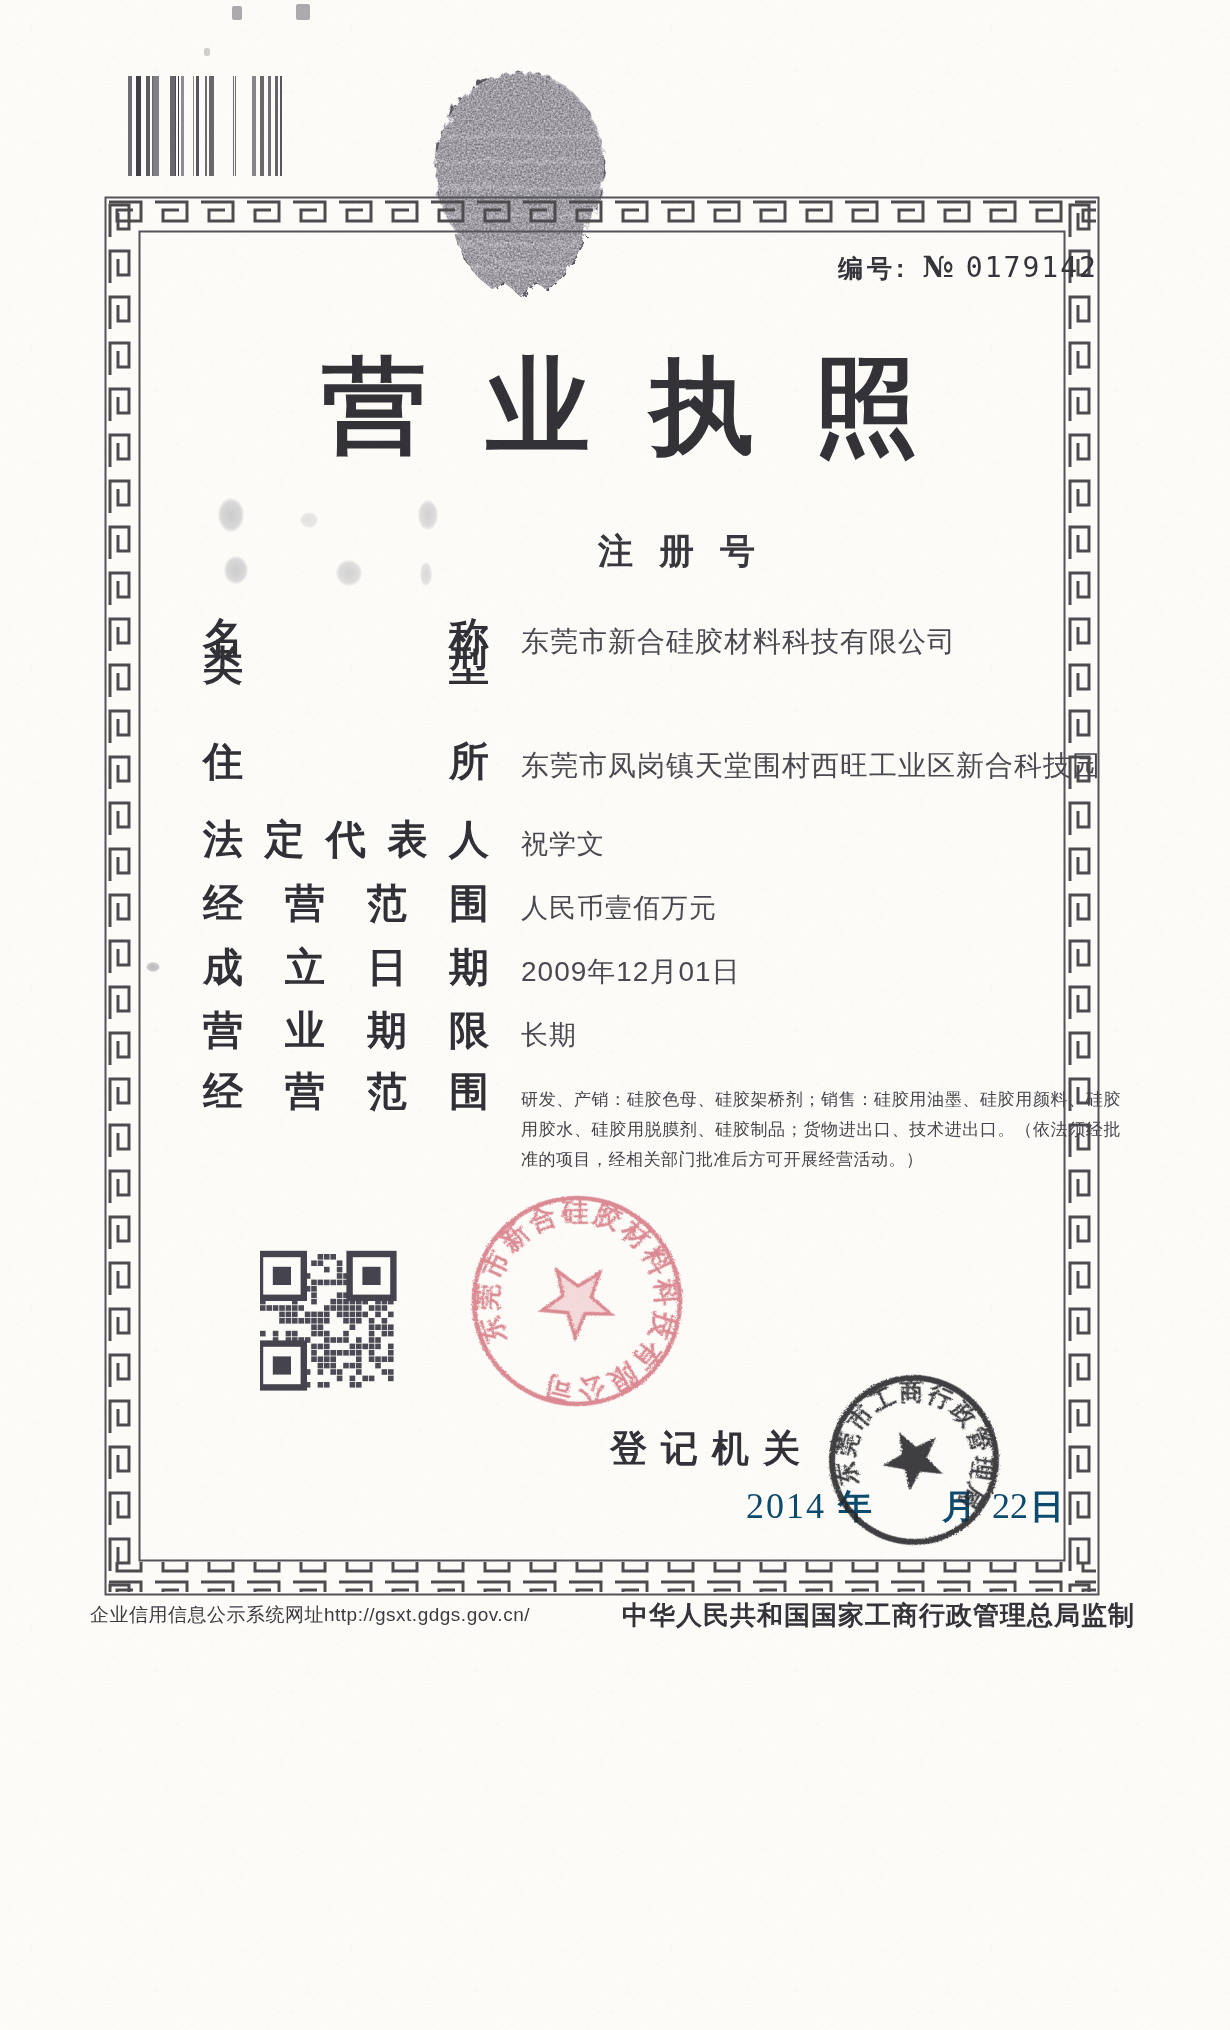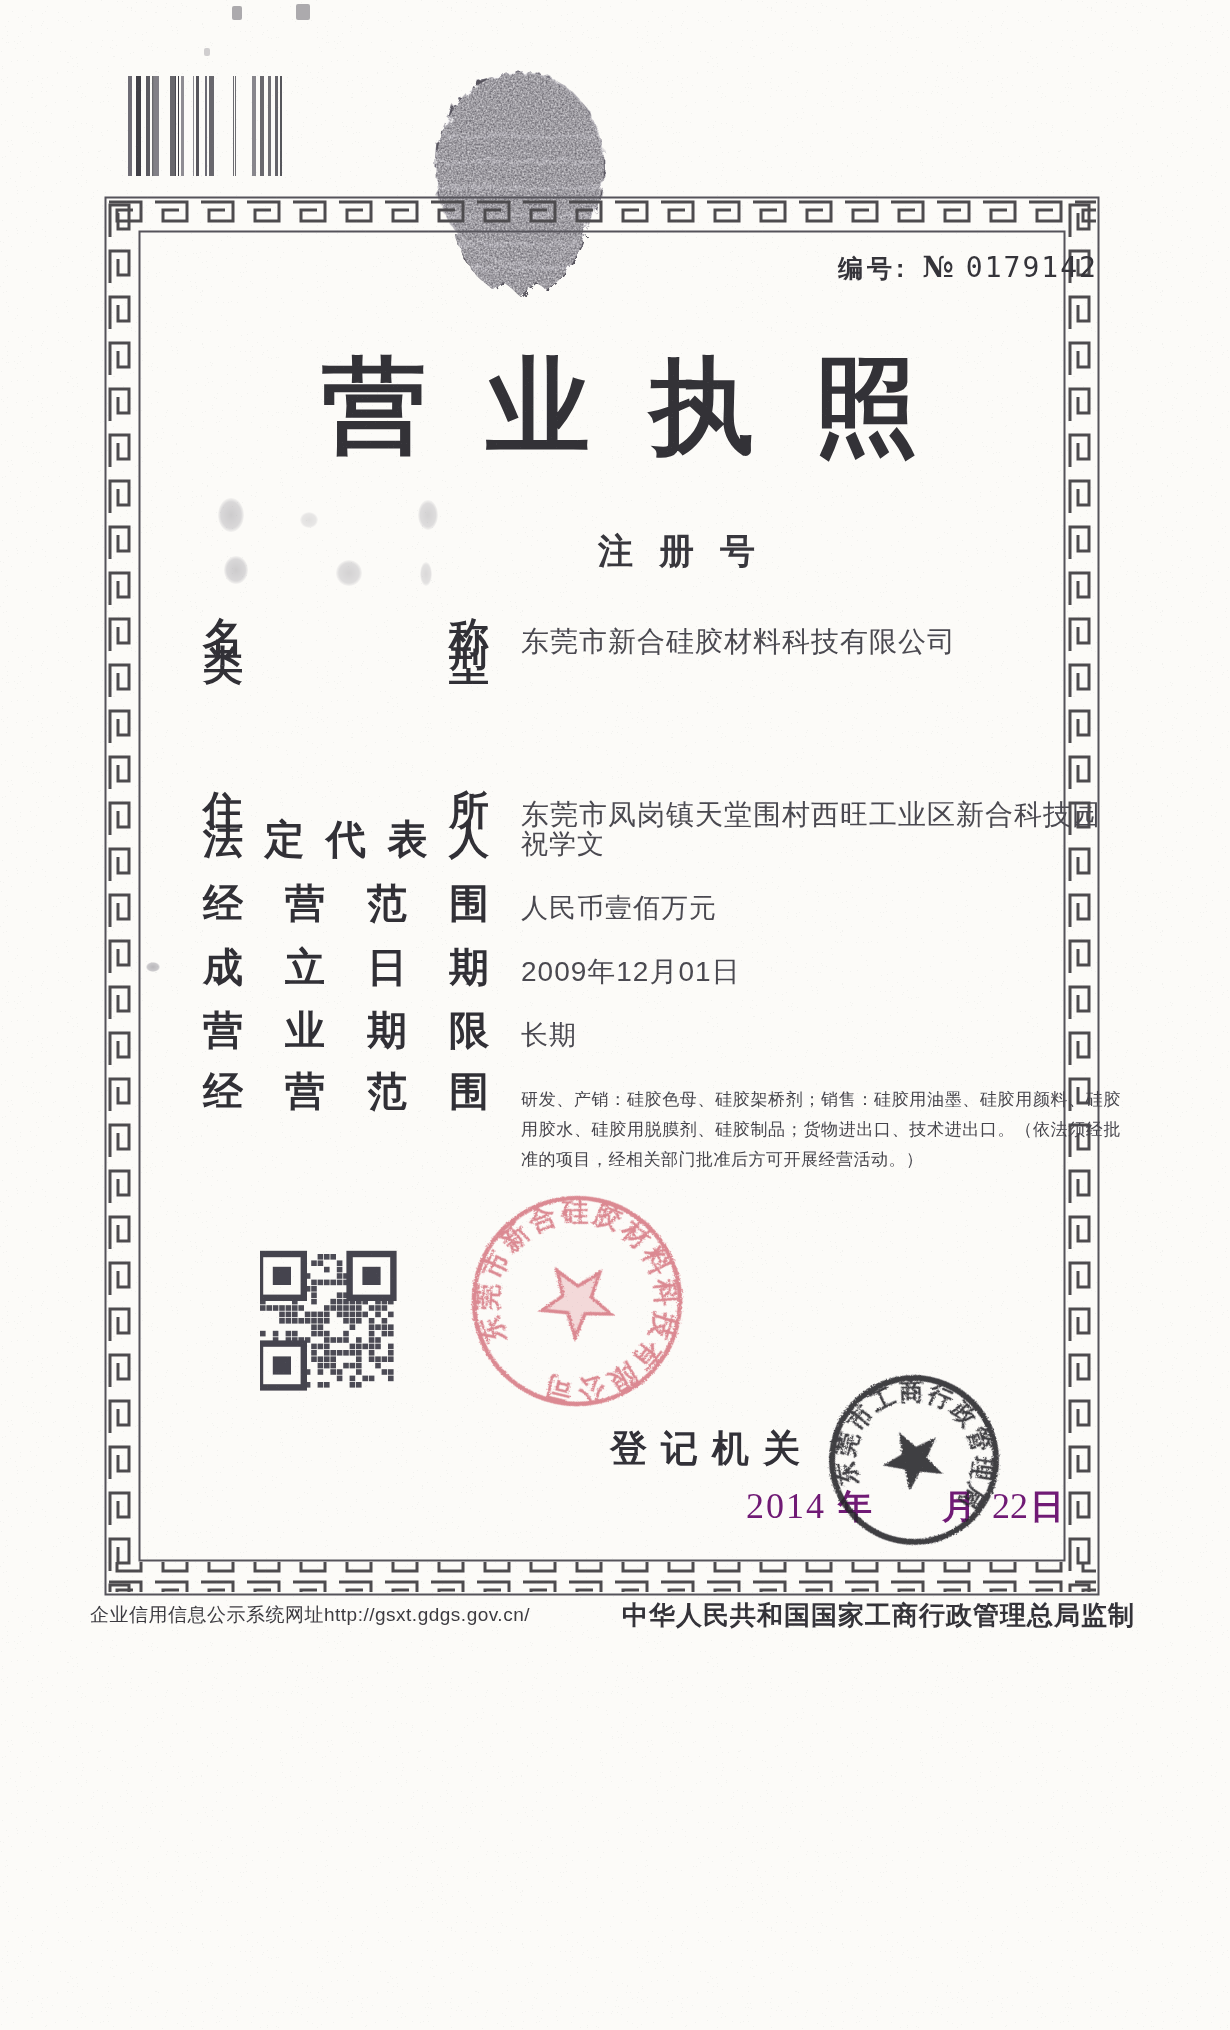--- a/index.html
+++ b/index.html
@@ -47,21 +47,21 @@
   .qr{position:absolute;left:260px;top:1246px;filter:blur(.3px);}
 
   
   .company-seal{position:absolute;left:462px;top:1186px;}
   .authority-seal{position:absolute;left:822px;top:1368px;}
 
   
   .registry{position:absolute;left:610px;top:1424px;font-size:37px;font-weight:600;
             letter-spacing:14px;color:#323138;}
   .issue-date{position:absolute;left:746px;top:1484px;display:flex;align-items:baseline;
-              font-size:34px;color:#701a75;justify-content:center;}
+              font-size:34px;color:#0c4a6e;justify-content:center;}
   .issue-date .yr{font-family:"Liberation Serif",serif;font-size:36px;letter-spacing:2px;}
   .issue-date .u{font-weight:600;margin-left:12px;}
   .issue-date .gap{width:58px;}
   .issue-date .day{font-family:"Liberation Serif",serif;font-size:36px;margin-left:16px;}
 
   
   .footer-left{position:absolute;left:90px;top:1602px;font-size:19px;letter-spacing:.5px;color:#3c3b40;}
   .footer-right{position:absolute;right:95px;top:1598px;font-size:26px;font-weight:600;
                 letter-spacing:1px;color:#343339;}
 
@@ -175,21 +175,21 @@
     <span class="rlbl">注册号</span>
   </div>
 
   <div class="frow" style="top:610px;">
     <span class="flabel">名称</span>
     <span class="fvalue">东莞市新合硅胶材料科技有限公司</span>
   </div>
   <div class="frow" style="top:638px;">
     <span class="flabel">类型</span>
   </div>
-  <div class="frow" style="top:783px;">
+  <div class="frow" style="top:734px;">
     <span class="flabel">住所</span>
     <span class="fvalue">东莞市凤岗镇天堂围村西旺工业区新合科技园</span>
   </div>
   <div class="frow" style="top:812px;">
     <span class="flabel">法定代表人</span>
     <span class="fvalue small">祝学文</span>
   </div>
   <div class="frow" style="top:876px;">
     <span class="flabel">经营范围</span>
     <span class="fvalue small">人民币壹佰万元</span>

